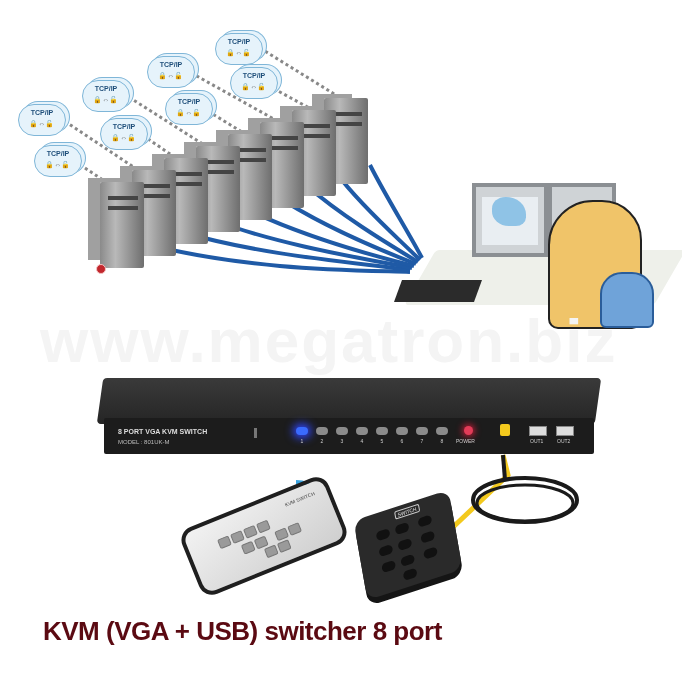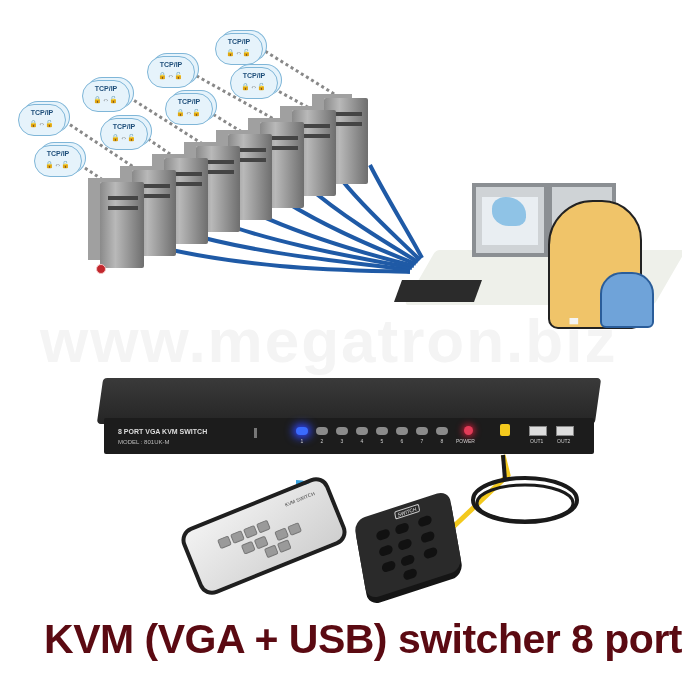--- a/index.html
+++ b/index.html
@@ -23,21 +23,21 @@
   .power{position:absolute;left:360px;top:8px;width:9px;height:9px;border-radius:50%;background:#e23c58;box-shadow:0 0 6px 2px #b51c35;}
   .power-lbl{position:absolute;left:352px;top:20px;font-size:5px;color:#ccc;}
   .usb{position:absolute;top:8px;width:16px;height:8px;background:#ddd;border:1px solid #888;}
   .usb-lbl{position:absolute;top:20px;font-size:5px;color:#ccc;}
   .remote{position:absolute;left:185px;top:500px;width:150px;height:64px;background:linear-gradient(160deg,#f2f2f2,#cfcfcf);border:4px solid #1f1f1f;border-radius:14px;transform:rotate(-22deg);}
   .remote .rb{position:absolute;width:10px;height:8px;background:#9a9a9a;border:1px solid #777;border-radius:2px;}
   .remote .rlabel{position:absolute;right:12px;top:8px;font-size:5px;color:#444;}
   .keypad{position:absolute;left:358px;top:505px;width:100px;height:80px;background:#2a2a2a;border-radius:12px;transform:rotate(-18deg) skewX(-8deg);box-shadow:0 6px 0 #151515;}
   .keypad .kb{position:absolute;width:14px;height:9px;background:#111;border-radius:5px;}
   .keypad .klabel{position:absolute;left:42px;top:4px;font-size:5px;color:#eee;border:1px solid #ccc;padding:0 2px;border-radius:2px;}
-  .caption{position:absolute;left:0;right:0;top:616px;text-align:right;font-size:41px;font-weight:bold;color:#5b0a12;letter-spacing:-0.5px;margin-left:43px;}
+  .caption{position:absolute;left:0;right:0;top:616px;text-align:left;font-size:26px;font-weight:bold;color:#5b0a12;letter-spacing:-0.5px;margin-left:43px;}
 </style>
 </head>
 <body>
 
 <div class="abs" style="left:0;top:0;width:682px;height:340px;">
   <svg class="abs" style="left:0;top:0" width="682" height="340">
     <g stroke="#888" stroke-width="3" stroke-dasharray="3,3" fill="none">
       <line x1="70" y1="158" x2="118" y2="190"></line>
       <line x1="60" y1="118" x2="150" y2="178"></line>
       <line x1="138" y1="132" x2="186" y2="165"></line>

